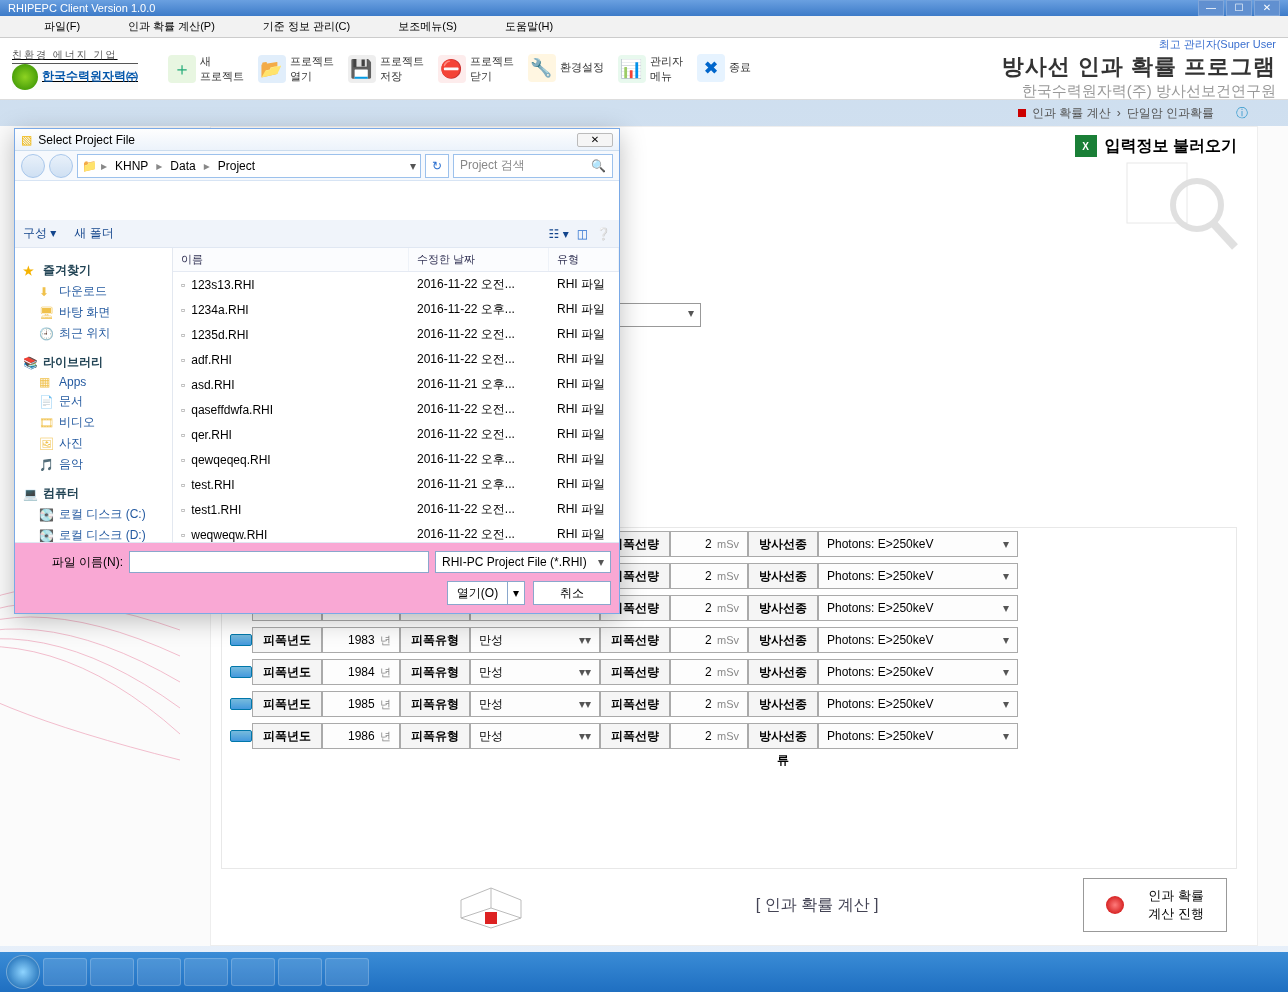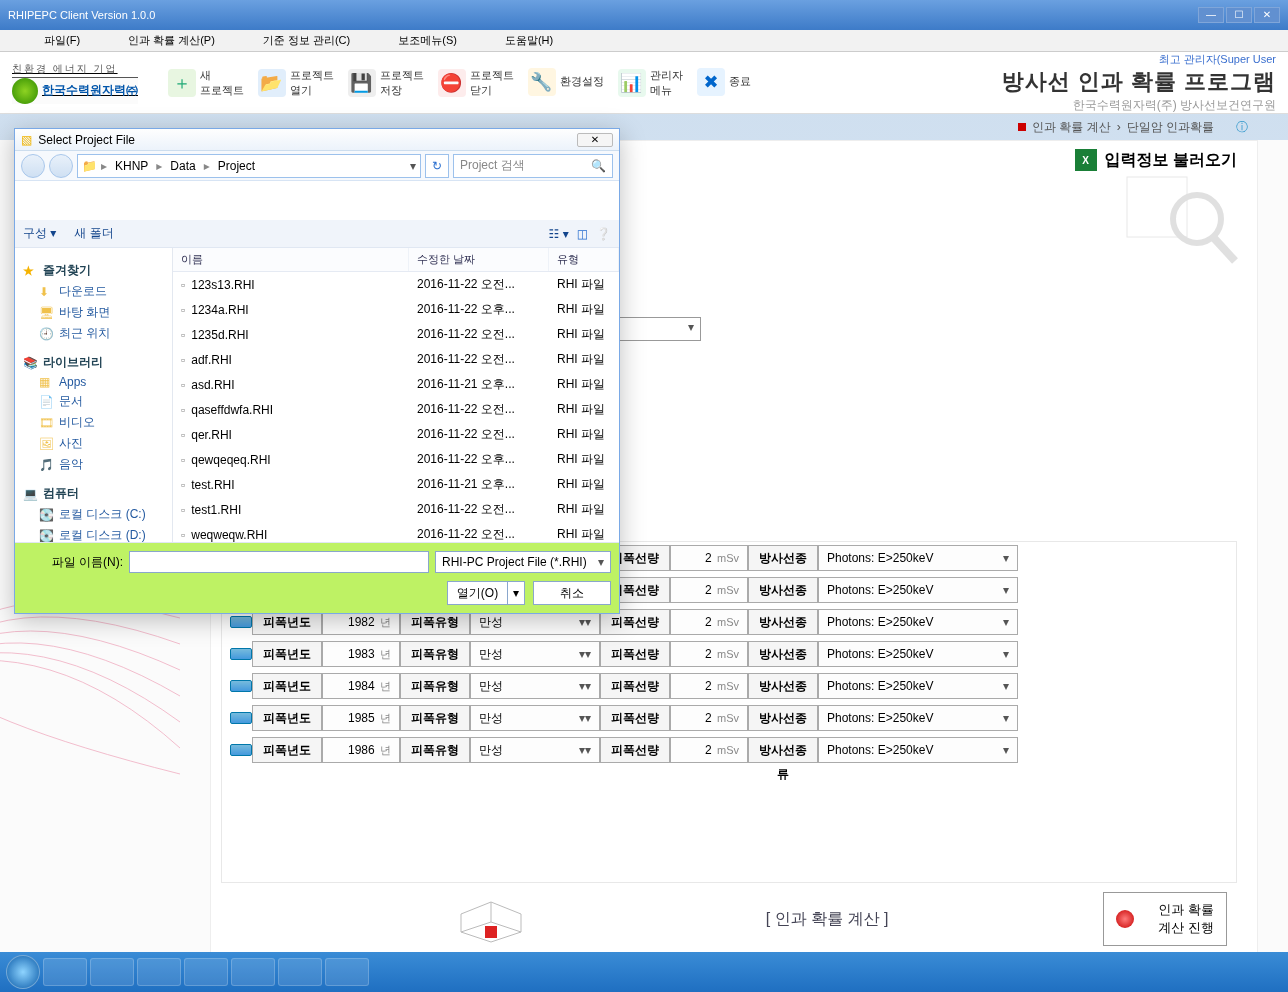--- a/index.html
+++ b/index.html
@@ -1,40 +1,40 @@
 <!DOCTYPE html>
 <html><head>
 <meta charset="utf-8">
 <style>
 * { box-sizing: border-box; margin: 0; padding: 0; font-family: "Malgun Gothic", "Segoe UI", sans-serif; }
 body { width: 1288px; height: 992px; background: linear-gradient(#cde 0%, #e8f0fa 100%); overflow: hidden; position: relative; }
 
 
-.titlebar { height: 30px; background: linear-gradient(#6aa0e0, #3d7bc8); color: #fff; font-size: 11px; padding: 3px 8px; display: flex; align-items: center; }
+.titlebar { height: 16px; background: linear-gradient(#6aa0e0, #3d7bc8); color: #fff; font-size: 11px; padding: 3px 8px; display: flex; align-items: center; }
 .titlebar .wnd-btns { margin-left: auto; display: flex; gap: 2px; }
 .titlebar .wnd-btns div { width: 26px; height: 16px; background: #6190d0; border: 1px solid #fff3; text-align: center; line-height: 14px; font-size: 10px; cursor: pointer; }
 
 
 .menubar { height: 22px; background: #f2f2f2; border-bottom: 1px solid #ccc; display: flex; align-items: center; font-size: 11px; padding-left: 8px; gap: 12px; }
 .menubar span { cursor: pointer; margin-left: 36px; }
 
 
 .headerstrip { height: 62px; background: #fff; display: flex; align-items: center; padding: 0 12px; border-bottom: 1px solid #ddd; }
 .logo-area { display:flex; flex-direction:column;text-decoration:underline; }
 .logo-area .sub { font-size:10px; color:#555; letter-spacing:2px; border-bottom:1px solid #555; padding-bottom:1px;}
 .logo-area .main { display:flex; align-items:center; gap:4px; font-size:12px; font-weight:700; color:#0055aa; }
 .logo-area .leaf { width:26px; height:26px; border-radius:50%; background: radial-gradient(#8ed322,#2e8b00); }
 .toolbar { display:flex; gap:14px; margin-left:30px; }
 .toolbtn { display:flex; flex-direction:column; align-items:center; font-size:11px; color:#333; cursor:pointer; }
 .toolbtn .row { display:flex; align-items:center; gap:4px; }
 .toolbtn .ico { width:28px; height:28px; border-radius:4px; display:flex; align-items:center; justify-content:center; font-size:18px; }
 .rightinfo { margin-left:auto; text-align:right; }
 .rightinfo .super { font-size:11px; color:#3a6fcf; }
 .rightinfo .title { font-size:22px; font-weight:700; color:#333; letter-spacing:1px;}
-.rightinfo .sub2 { font-size:12px; color:#999; }
+.rightinfo .sub2 { font-size:15px; color:#999; }
 
 
 .breadcrumb { height:26px; display:flex; align-items:center; justify-content:flex-end; padding-right:40px; font-size:12px; color:#555; gap:6px; }
 .breadcrumb .sq { width:8px; height:8px; background:#c00; }
 
 
 .main { position:relative; height: calc(100% - 22px - 22px - 62px - 26px - 40px); background:#fbfbfb; overflow:hidden; }
 .deco { position:absolute; left:-80px; top:400px; width:260px; height:260px; opacity:.4; }
 .deco svg { width:100%; height:100%; }
 
@@ -61,21 +61,21 @@
 .gcell { border:1px solid #aaa; height:26px; line-height:24px; padding:0 8px; background:#fdfdfd; text-align:center; }
 .gcell.hdr { background:#f5f5f5; font-weight:600; width:70px; }
 .gcell.val { width:78px; text-align:right; }
 .gcell.sel { width:130px; text-align:left; }
 .gcell.selwide { width:200px; text-align:left; }
 .gcell .arrow { float:right; color:#555; }
 
 
 .calc-bar { position:absolute; bottom:10px; right:30px; left:230px; height:60px; display:flex; align-items:center; justify-content:space-between; }
 .calc-bar .cube { width:110px; height:54px; }
-.calc-btn { background:#fff; border:1px solid #999; padding:8px 12px; display:flex; align-items:center; gap:24px; cursor:pointer; font-size:13px; }
+.calc-btn { background:#fff; border:1px solid #999; padding:8px 22px; display:flex; align-items:center; gap:24px; cursor:pointer; font-size:13px; }
 .calc-btn .red { width:18px; height:18px; border-radius:50%; background: radial-gradient(#ff7b7b,#c60000); }
 
 
 .dlg { position:absolute; left:14px; top:128px; width:606px; height:486px; background:#fff; border:1px solid #7aa9e6; box-shadow:0 6px 24px rgba(0,0,0,.25); display:flex; flex-direction:column; font-size:12px; }
 .dlg-title { height:22px; background:linear-gradient(#fefefe,#ecf3fb); display:flex; align-items:center; padding:0 6px; border-bottom:1px solid #cde; }
 .dlg-title .t { margin-left:6px; }
 .dlg-title .x { margin-left:auto; width:36px; height:14px; text-align:center; border:1px solid #bbb; border-radius:2px; background:#f5f5f5; cursor:pointer; font-size:10px; }
 .dlg-path { height:30px; display:flex; align-items:center; padding:3px 6px; gap:4px; background:#f6f9fd; border-bottom:1px solid #d7e4f4; }
 .navbtn { width:24px; height:24px; border-radius:50%; background:linear-gradient(#e9f1fa,#cfe0f3); border:1px solid #a8c7eb; cursor:pointer; }
 .path-segs { flex:1; height:24px; border:1px solid #9cc1ec; background:#fff; display:flex; align-items:center; padding:0 4px; gap:4px; }
@@ -98,21 +98,21 @@
 .tree .group { font-weight:600; color:#245; margin-top:8px; }
 .tree .child { padding-left:16px; color:#245aa0; }
 
 .filelist { flex:1; overflow:auto; }
 .fl-head { display:flex; background:#fbfcfe; border-bottom:1px solid #e5eaf3; font-size:11px; color:#335; position:sticky; top:0; }
 .fl-head div { padding:4px 8px; border-right:1px solid #eef2f8; }
 .col-n { flex:1.2; } .col-d { width:140px; } .col-t { width:70px; }
 .fl-row { display:flex; padding:2px 0; cursor:pointer;align-items:center; }
 .fl-row div { padding:2px 8px; }
 
-.dlg-foot { border-top:1px solid #e0e7f2; padding:8px; background:#bef264; display:flex; flex-direction:column; gap:8px; }
+.dlg-foot { border-top:1px solid #e0e7f2; padding:8px; background:#f9a8d4; display:flex; flex-direction:column; gap:8px; }
 .foot-row { display:flex; align-items:center; gap:6px; }
 .foot-row .lbl { width:100px; text-align:right; }
 .foot-row input, .foot-row .combo { flex:1; height:22px; border:1px solid #8aa7cc; background:#fff; padding:0 6px; font-size:12px; }
 .foot-row .combo { display:flex; align-items:center; }
 .foot-row .combo .arr { margin-left:auto; color:#555; }
 .btns { display:flex; justify-content:flex-end; gap:8px; }
 .btns button { width:78px; height:24px; border:1px solid #8aa7cc; background:#fff; cursor:pointer; font-size:12px; }
 .btns .opensplit { display:flex;border-radius:8px; }
 .btns .opensplit button:first-child { width:60px; border-right:none; }
 .btns .opensplit button:last-child { width:18px; }

